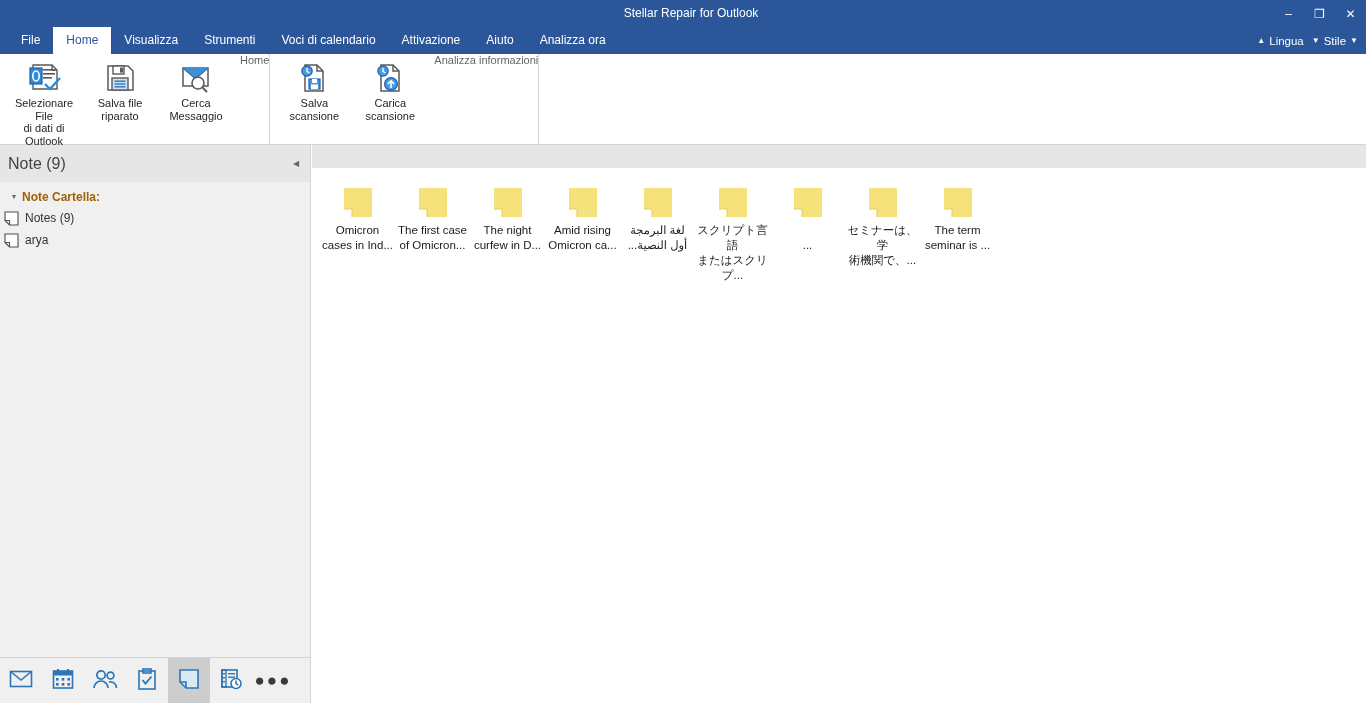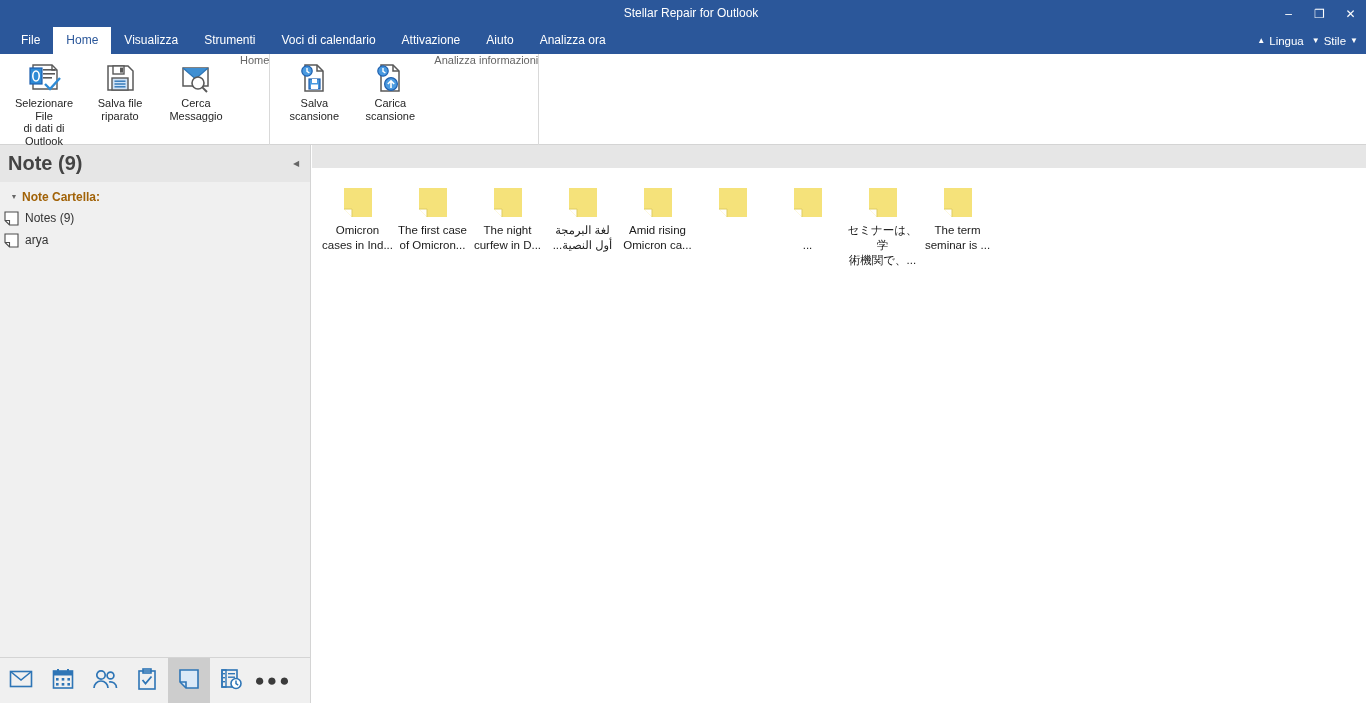--- a/index.html
+++ b/index.html
@@ -79,21 +79,21 @@
   
   .sidebar {
     position: absolute; top: 145px; left: 0; width: 311px; height: 512px;
     background: #f0f0f0; border-right: 1px solid #d4d4d4;
   }
   .sidebar-header {
     height: 37px; background: #e6e6e6;
     display: flex; align-items: center; justify-content: space-between;
     padding: 0 6px 0 8px;
   }
-  .sidebar-title { font-size: 20px; color: #444444; font-weight: 700; }
+  .sidebar-title { font-size: 16px; color: #444444; font-weight: 400; }
   .collapse-arrow {
     width: 16px; height: 16px; display: flex;
     align-items: center; justify-content: center;
     color: #666666; font-size: 8px;
   }
   .sidebar-body { padding: 4px 0 0 0; }
   .folder-head {
     display: flex; align-items: center; height: 21px; padding-left: 6px;
   }
   .folder-head .tri {
@@ -432,44 +432,46 @@
       </div>
 
       <div class="note-card">
         <div class="note-icon-wrap">
           <svg width="34" height="34" viewBox="0 0 34 34">
             <path d="M3 2 H31 V31 H11 L3 23 Z" fill="#f5e27a"></path>
             <path d="M3 23 H11 V31 Z" fill="#ffffff"></path>
             <path d="M3 23 H11 V31" fill="none" stroke="#e0cd63" stroke-width="1"></path>
           </svg>
         </div>
+        <div class="note-label">Amid rising
+Omicron ca...</div>
+      </div>
+
+      <div class="note-card">
+        <div class="note-icon-wrap">
+          <svg width="34" height="34" viewBox="0 0 34 34">
+            <path d="M3 2 H31 V31 H11 L3 23 Z" fill="#f5e27a"></path>
+            <path d="M3 23 H11 V31 Z" fill="#ffffff"></path>
+            <path d="M3 23 H11 V31" fill="none" stroke="#e0cd63" stroke-width="1"></path>
+          </svg>
+        </div>
         <div class="note-label rtl">لغة البرمجة
 أول النصية...</div>
       </div>
 
       <div class="note-card">
         <div class="note-icon-wrap">
           <svg width="34" height="34" viewBox="0 0 34 34">
             <path d="M3 2 H31 V31 H11 L3 23 Z" fill="#f5e27a"></path>
             <path d="M3 23 H11 V31 Z" fill="#ffffff"></path>
             <path d="M3 23 H11 V31" fill="none" stroke="#e0cd63" stroke-width="1"></path>
           </svg>
         </div>
-        <div class="note-label">Amid rising
-Omicron ca...</div>
-      </div>
-
-      <div class="note-card">
-        <div class="note-icon-wrap">
-          <svg width="34" height="34" viewBox="0 0 34 34">
-            <path d="M3 2 H31 V31 H11 L3 23 Z" fill="#f5e27a"></path>
-            <path d="M3 23 H11 V31 Z" fill="#ffffff"></path>
-            <path d="M3 23 H11 V31" fill="none" stroke="#e0cd63" stroke-width="1"></path>
-          </svg>
-        </div>
+        <div class="note-label">スクリプト言語
+またはスクリプ...</div>
       </div>
 
       <div class="note-card">
         <div class="note-icon-wrap">
           <svg width="34" height="34" viewBox="0 0 34 34">
             <path d="M3 2 H31 V31 H11 L3 23 Z" fill="#f5e27a"></path>
             <path d="M3 23 H11 V31 Z" fill="#ffffff"></path>
             <path d="M3 23 H11 V31" fill="none" stroke="#e0cd63" stroke-width="1"></path>
           </svg>
         </div>

